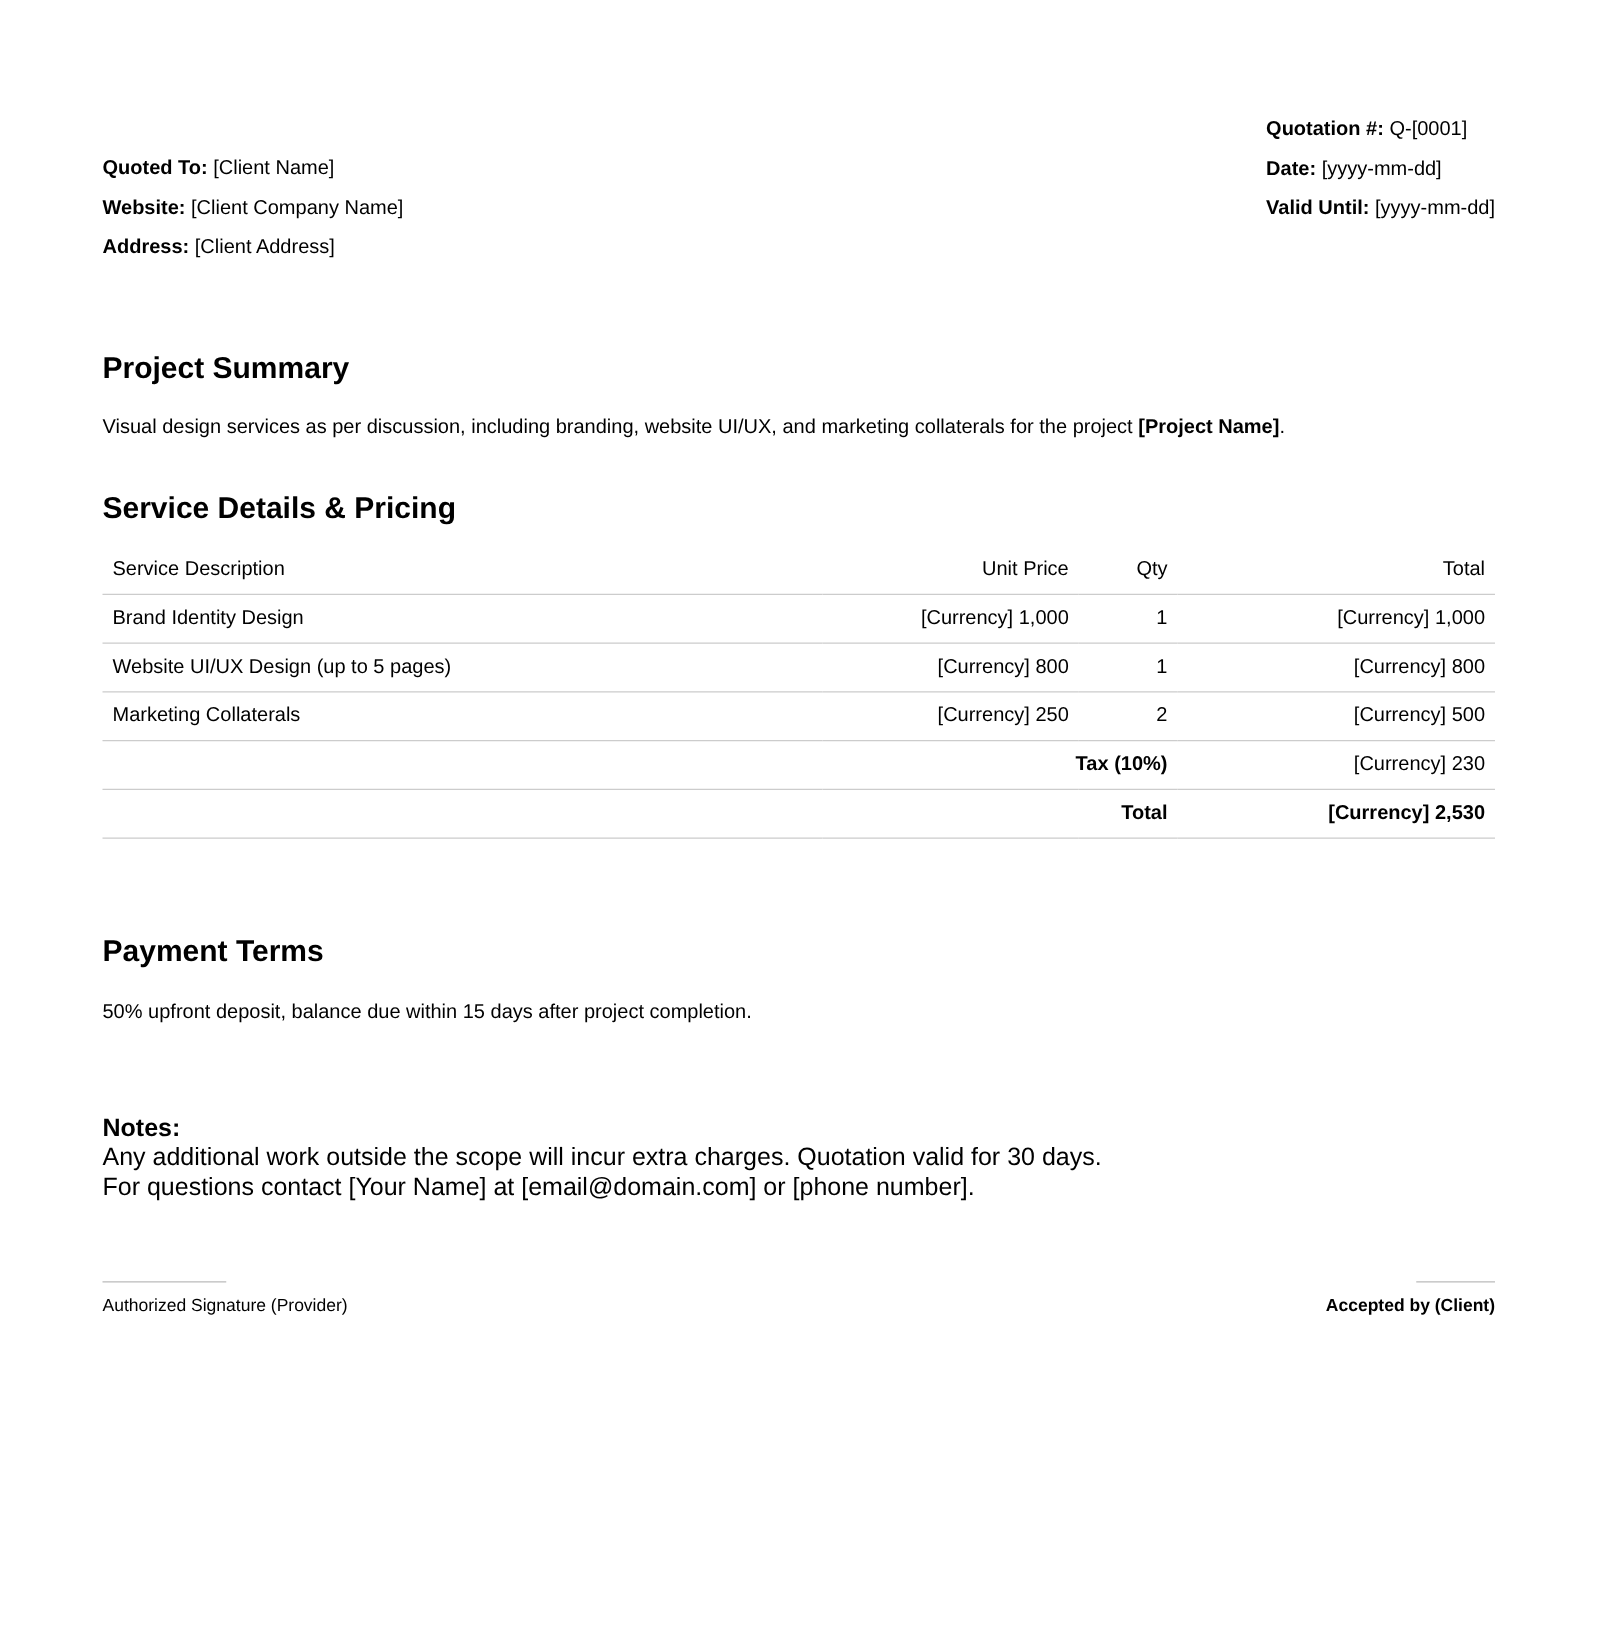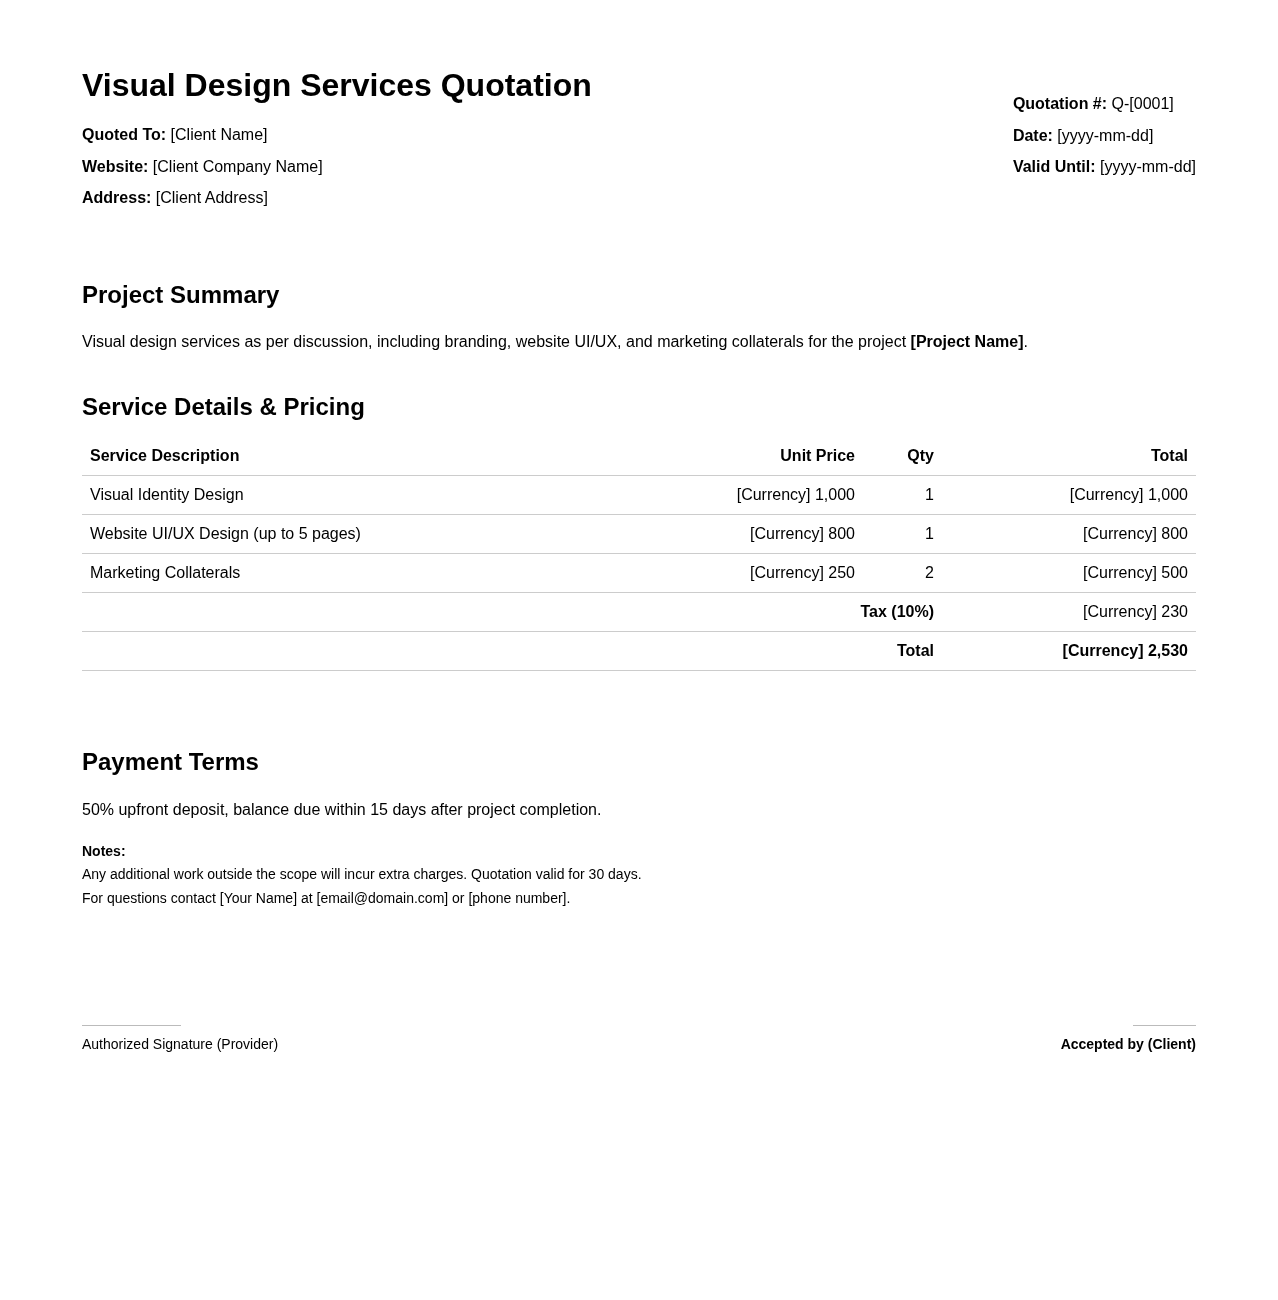--- a/index.html
+++ b/index.html
@@ -23,42 +23,41 @@
       margin: 0; font-size: 24px; font-weight: bold; line-height: 28px;
     }
     .sec-summary-title { position: absolute; left: 0; top: 281px; }
     .summary-text { position: absolute; left: 0; top: 332px; font-size: 16px; line-height: 20px; white-space: nowrap; }
     .sec-pricing-title { position: absolute; left: 0; top: 393px; }
     table {
       position: absolute; left: 0; top: 437px; width: 1114px;
       border-collapse: collapse; font-size: 16px;
     }
     th, td { height: 38px; padding: 0 8px; border-bottom: 1px solid #cccccc; line-height: 20px; }
-    th { font-weight: bold; text-align: left; }
+    th { font-weight: normal; text-align: left; }
     .r { text-align: right; }
     .b { font-weight: bold; }
     .col-desc { width: 560px; }
     .col-unit { width: 189px; }
     .col-qty { width: 63px; }
     .sec-payment-title { position: absolute; left: 0; top: 748px; }
     .payment-text { position: absolute; left: 0; top: 800px; font-size: 16px; line-height: 20px; }
-    .notes { position: absolute; left: 0; top: 840px; font-size: 14px; line-height: 24px; }
+    .notes { position: absolute; left: 0; top: 892px; font-size: 20px; line-height: 24px; }
     .notes .label { font-weight: bold; height: 22px; line-height: 22px; }
     .sig { position: absolute; top: 1025px; font-size: 14px; }
     .sig .line { border-top: 1px solid #bbbbbb; width: 99px; height: 10px; }
     .sig-left { left: 0; }
     .sig-right { right: 0; text-align: center; font-weight: bold; }
     .sig-right .line { width: 63px; margin-left: auto; }
   </style>
 </head>
 <body>
 
 <div class="page">
   <div class="header">
-    <h1 class="title">Visual Design Services Quotation</h1>
     <div class="client-info">
       <div class="info-line"><b>Quoted To:</b> <span>[Client Name]</span></div>
       <div class="info-line"><b>Website:</b> <span>[Client Company Name]</span></div>
       <div class="info-line"><b>Address:</b> <span>[Client Address]</span></div>
     </div>
     <div class="meta-info">
       <div class="info-line"><b>Quotation #:</b> <span>Q-[0001]</span></div>
       <div class="info-line"><b>Date:</b> <span>[yyyy-mm-dd]</span></div>
       <div class="info-line"><b>Valid Until:</b> <span>[yyyy-mm-dd]</span></div>
     </div>
@@ -72,21 +71,21 @@
     <thead>
       <tr>
         <th class="col-desc">Service Description</th>
         <th class="col-unit r">Unit Price</th>
         <th class="col-qty r">Qty</th>
         <th class="r">Total</th>
       </tr>
     </thead>
     <tbody>
       <tr>
-        <td>Visual Identity Design</td>
+        <td>Brand Identity Design</td>
         <td class="r">[Currency] 1,000</td>
         <td class="r">1</td>
         <td class="r">[Currency] 1,000</td>
       </tr>
       <tr>
         <td>Website UI/UX Design (up to 5 pages)</td>
         <td class="r">[Currency] 800</td>
         <td class="r">1</td>
         <td class="r">[Currency] 800</td>
       </tr>

